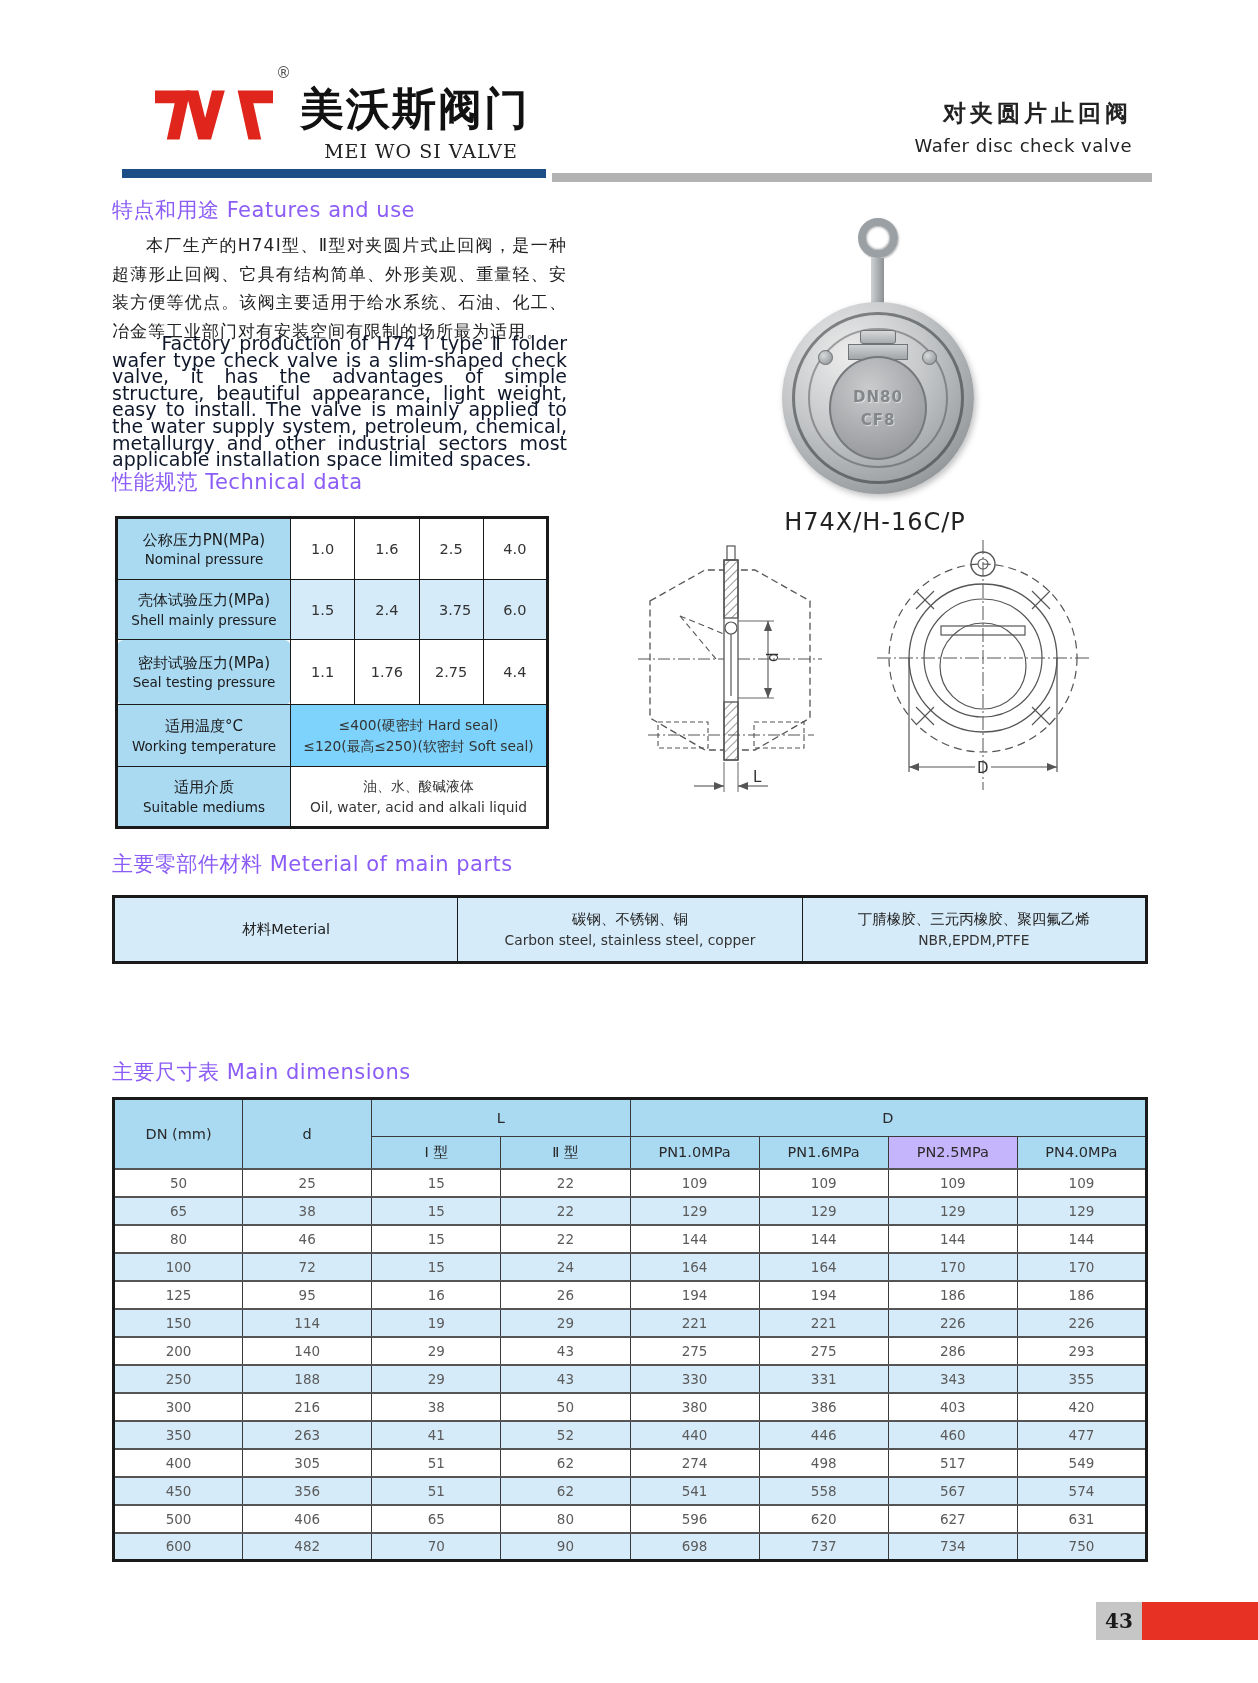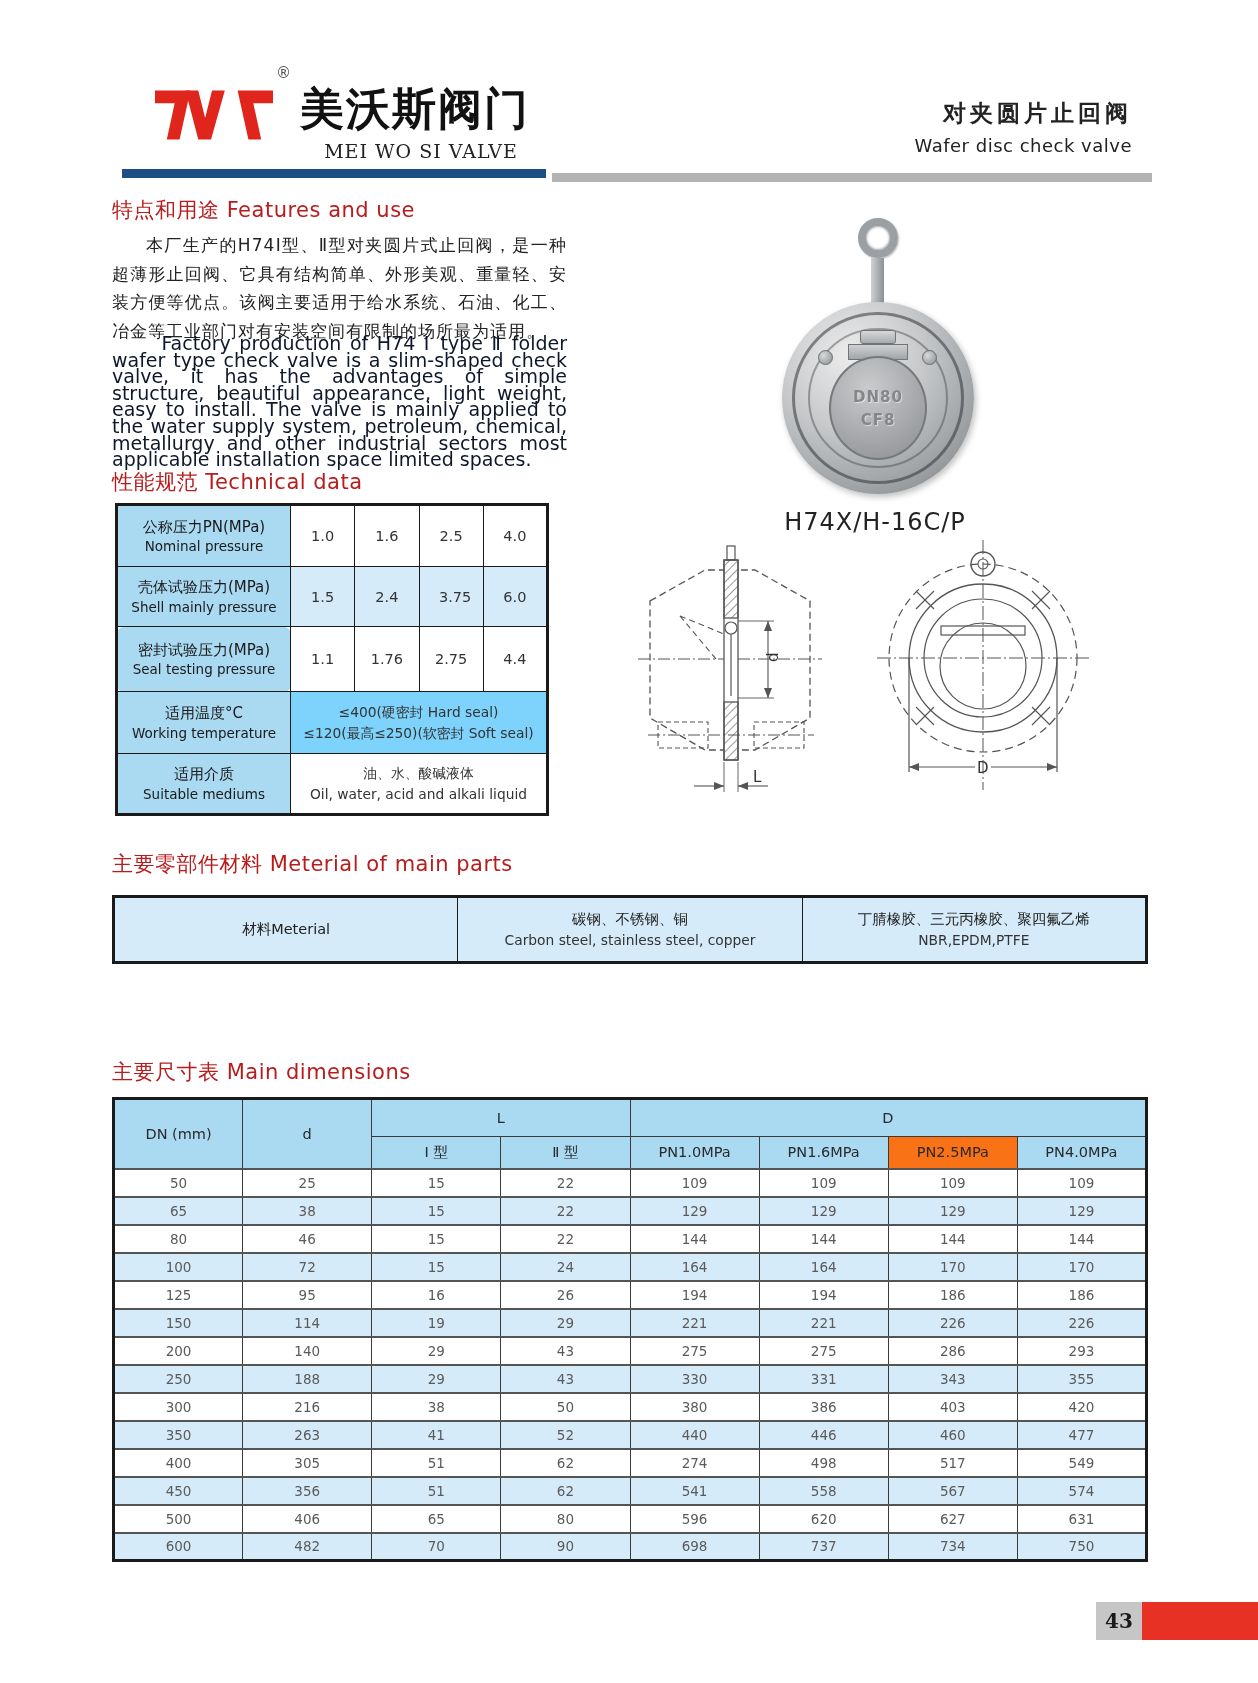--- a/index.html
+++ b/index.html
@@ -15,28 +15,28 @@
   .brand-cn { position:absolute; left:300px; top:80px; width:240px; font-family:"DejaVu Serif","Liberation Serif",serif;
               font-size:44px; font-weight:bold; letter-spacing:2px; color:#111; white-space:nowrap; }
   .brand-en { position:absolute; left:306px; top:140px; width:230px; text-align:center;
               font-family:"DejaVu Serif","Liberation Serif",serif; font-size:19px; letter-spacing:1px; color:#222; }
   .navy-bar { position:absolute; left:122px; top:169px; width:424px; height:9px; }
   .gray-bar { position:absolute; left:552px; top:173px; width:600px; height:9px; }
   .product-title { position:absolute; right:126px; top:98px; text-align:right; }
   .product-cn { font-size:23px; font-weight:bold; letter-spacing:4px; color:#222; }
   .product-en { font-size:18px; margin-top:6px; color:#222; letter-spacing:0.5px; }
   
-  .sec-heading { position:absolute; font-size:21px; color:#b91c1c; letter-spacing:0.5px; font-weight:500; white-space:nowrap; }
+  .sec-heading { position:absolute; font-size:21px; color:#8b5cf6; letter-spacing:0.5px; font-weight:500; white-space:nowrap; }
   
   .feat-cn { position:absolute; left:112px; top:231px; width:455px; font-size:17px; line-height:28.5px;
              text-align:justify; text-indent:2em; letter-spacing:1px; color:#222; }
   .feat-en { position:absolute; left:112px; top:335px; width:455px; font-size:19px; line-height:16.6px;
              text-align:justify; text-indent:2.6em; color:#0f172a; }
   
-  .tech-table { position:absolute; left:115px; top:503px; width:434px; border-collapse:collapse;
+  .tech-table { position:absolute; left:115px; top:516px; width:434px; border-collapse:collapse;
                 border:3px solid #1a1a1a; table-layout:fixed; }
   .tech-table td { border:1.5px solid #1a1a1a; text-align:center; vertical-align:middle; }
   .tt-label { width:174px; font-size:15px; line-height:1.35; color:#1a1a1a; }
   .tt-label .en { font-size:13.5px; }
   .tt-val { font-size:14.5px; color:#333; background:#ffffff; }
   .tt-span div { line-height:1.5; font-size:13.8px; }
   
   .valve-photo { position:absolute; left:720px; top:210px; width:310px; height:290px; }
   .lift-ring { position:absolute; left:138px; top:8px; width:40px; height:40px; border-radius:50%;
                border:8px solid #9aa0a4; box-shadow:inset 0 0 3px #666, 1px 1px 2px #bbb; }
@@ -278,21 +278,21 @@
         <th rowspan="2" style="width:12.5%; background:#aad9f2;">DN (mm)</th>
         <th rowspan="2" style="width:12.5%; background:#aad9f2;">d</th>
         <th colspan="2" style="background:#aad9f2;">L</th>
         <th colspan="4" style="background:#aad9f2;">D</th>
       </tr>
       <tr class="sub">
         <th style="width:12.5%; background:#aad9f2;">Ⅰ 型</th>
         <th style="width:12.5%; background:#aad9f2;">Ⅱ 型</th>
         <th style="width:12.5%; background:#aad9f2;">PN1.0MPa</th>
         <th style="width:12.5%; background:#aad9f2;">PN1.6MPa</th>
-        <th style="width:12.5%; background:#f97316;">PN2.5MPa</th>
+        <th style="width:12.5%; background:#c4b5fd;">PN2.5MPa</th>
         <th style="width:12.5%; background:#aad9f2;">PN4.0MPa</th>
       </tr>
     </thead>
     <tbody>
         <tr>
           <td>50</td>
           <td>25</td>
           <td>15</td>
           <td>22</td>
           <td>109</td>

